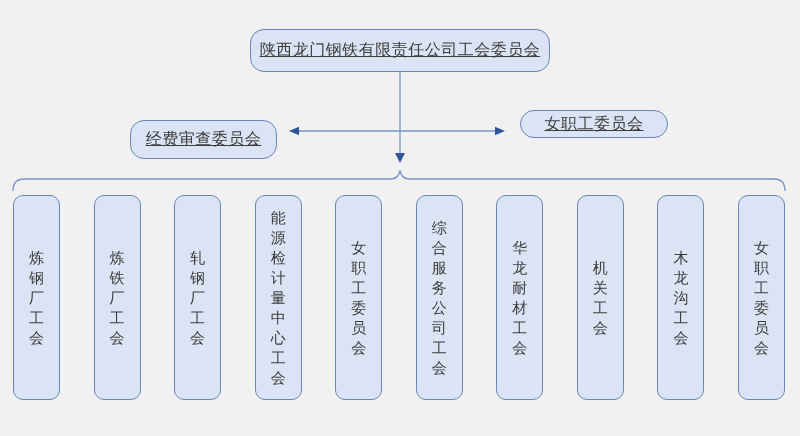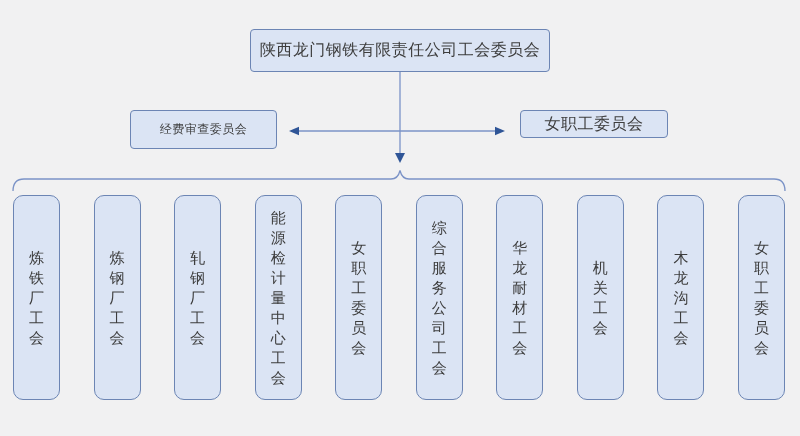--- a/index.html
+++ b/index.html
@@ -14,36 +14,37 @@
   .stage {
     position: relative;
     width: 800px;
     height: 436px;
   }
   .node {
     position: absolute;
     box-sizing: border-box;
     background: #dbe4f4;
     border: 1.4px solid #6c85b4;
-    border-radius: 4px;
+    border-radius: 14px;
     display: flex;
     align-items: center;
     justify-content: center;
     color: #3d3d3d;
+    text-decoration: underline;
   }
   .root-box {
     left: 250px; top: 29px;
     width: 300px; height: 43px;
     font-size: 16px;
     letter-spacing: 0.5px;
   }
   .mid-left-box {
-    left: 130px; top: 110px;
+    left: 130px; top: 120px;
     width: 147px; height: 39px;
-    font-size: 12px;
+    font-size: 16px;
     letter-spacing: 0.5px;
   }
   .mid-right-box {
     left: 520px; top: 110px;
     width: 148px; height: 28px;
     font-size: 16px;
     letter-spacing: 0.5px;
   }
   .bottom-row {
     position: absolute;
@@ -101,24 +102,24 @@
   <div class="node mid-left-box">
     <span>经费审查委员会</span>
   </div>
 
   <div class="node mid-right-box">
     <span>女职工委员会</span>
   </div>
 
   <div class="bottom-row">
     <div class="union-box">
-      <div class="union-label">炼铁厂工会</div>
+      <div class="union-label">炼钢厂工会</div>
     </div>
     <div class="union-box">
-      <div class="union-label">炼钢厂工会</div>
+      <div class="union-label">炼铁厂工会</div>
     </div>
     <div class="union-box">
       <div class="union-label">轧钢厂工会</div>
     </div>
     <div class="union-box">
       <div class="union-label">能源检计量中心工会</div>
     </div>
     <div class="union-box">
       <div class="union-label">女职工委员会</div>
     </div>

